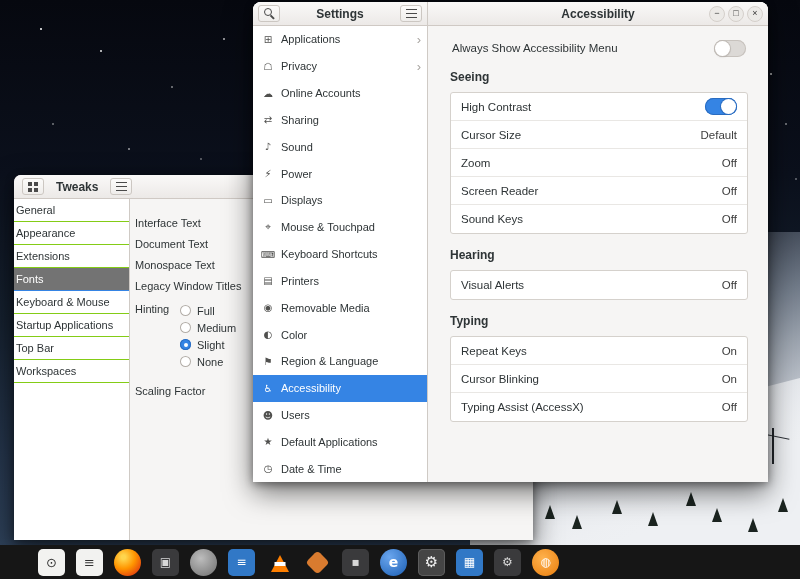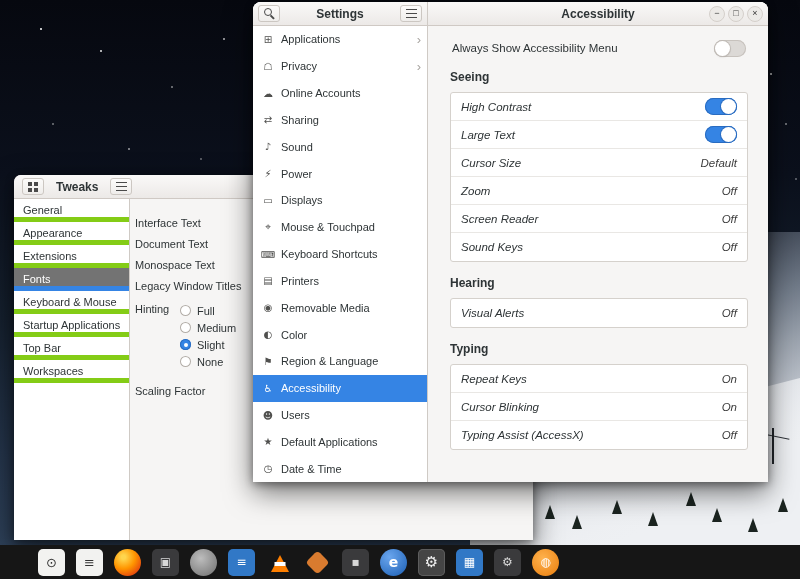--- a/index.html
+++ b/index.html
@@ -64,22 +64,22 @@
     box-shadow:inset 0 0 0 1px #b3aea8;margin-right:6px;flex:0 0 auto;position:relative;}
   .radio.checked{background:#3584e4;box-shadow:inset 0 0 0 1px #2a6cc0;}
   .radio.checked::after{content:"";position:absolute;left:3.5px;top:3.5px;width:4px;height:4px;background:#fff;border-radius:50%;}
 
   
   .tweaks-window{left:14px;top:175px;width:519px;height:365px;background:#f6f5f4;
     border-radius:7px 7px 0 0;overflow:hidden;z-index:2;display:flex;flex-direction:column;}
   .tweaks-window .headerbar{gap:12px;padding:0 8px;}
   .tweaks-body{flex:1;display:flex;min-height:0;}
   .tweaks-sidebar{width:116px;flex:0 0 116px;background:#fff;border-right:1px solid #cfcac5;}
-  .t-row{height:23px;line-height:22px;padding:0 9px;font-size:11px;color:#2e3436;
-    border-bottom:5px solid #84cc16;background:#fff;white-space:nowrap;overflow:hidden;}
+  .t-row{height:23px;line-height:22px;padding:0 2px;font-size:11px;color:#2e3436;
+    border-bottom:1px solid #84cc16;background:#fff;white-space:nowrap;overflow:hidden;}
   .t-row.selected{background:#737373;color:#fff;border-color:#3584e4;}
   .tweaks-content{flex:1;background:#f6f5f4;padding:14px 0 0 5px;font-size:11px;color:#2e3436;}
   .tf-row{height:21px;line-height:21px;}
   .hinting-block{display:flex;margin-top:5px;}
   .tc-label{width:45px;flex:0 0 45px;line-height:15px;}
   .hinting-options{display:flex;flex-direction:column;}
   .h-opt{display:flex;align-items:center;height:17px;font-size:11px;}
   .scaling-label{margin-top:14px;width:auto;}
 
   
@@ -102,21 +102,21 @@
   .win-controls{position:absolute;right:5px;top:0;bottom:0;display:flex;align-items:center;gap:3px;}
   .wc-btn{width:16px;height:16px;border-radius:50%;border:1px solid #d5d0cb;background:#eceae7;
     font-size:9px;line-height:1;color:#3a3a3a;display:flex;align-items:center;justify-content:center;padding:0;}
   .panel-body{flex:1;padding:12px 20px 0 22px;overflow:hidden;}
   .acc-toprow{display:flex;align-items:center;justify-content:space-between;height:20px;
     padding:0 2px;margin-bottom:12px;font-size:11.5px;color:#2e3436;}
   .acc-heading{font-size:12px;font-weight:bold;color:#2e3436;margin:14px 0 8px;}
   #acc-sections .acc-heading:first-child{margin-top:2px;}
   .card{background:#fff;border:1px solid #d5d1cc;border-radius:3px;}
   .c-row{display:flex;align-items:center;justify-content:space-between;height:28px;
-    padding:0 10px;font-size:11.5px;color:#2e3436;border-bottom:1px solid #e9e7e4;font-style:italic;}
+    padding:0 10px;font-size:11.5px;color:#2e3436;border-bottom:1px solid #e9e7e4;}
   .c-row:last-child{border-bottom:none;}
   .c-val{color:#3d3d3d;}
 
   
   .taskbar{position:absolute;left:0;right:0;bottom:0;height:34px;background:#161616;z-index:10;
     display:flex;align-items:center;gap:11px;padding-left:38px;}
   .tile{width:27px;height:27px;border-radius:5px;display:flex;align-items:center;justify-content:center;
     font-size:14px;flex:0 0 auto;font-family:"DejaVu Sans",sans-serif;position:relative;}
   .tile-light{background:#f2f2f0;color:#333;font-size:13px;}
   .tile-dark{background:#3a3a3c;color:#d8d8d8;font-size:12px;}
@@ -307,24 +307,20 @@
           <span class="toggle" id="acc-top-toggle"></span>
         </div>
         <div id="acc-sections">
             <div class="acc-heading">Seeing</div>
             <div class="card">
               <div class="c-row">
                 <span class="c-lbl">High Contrast</span>
                 <span class="toggle on"></span>
               </div>
               <div class="c-row">
-                <span class="c-lbl">Large Text</span>
-                <span class="toggle on"></span>
-              </div>
-              <div class="c-row">
                 <span class="c-lbl">Cursor Size</span>
                 <span class="c-val">Default</span>
               </div>
               <div class="c-row">
                 <span class="c-lbl">Zoom</span>
                 <span class="c-val">Off</span>
               </div>
               <div class="c-row">
                 <span class="c-lbl">Screen Reader</span>
                 <span class="c-val">Off</span>

